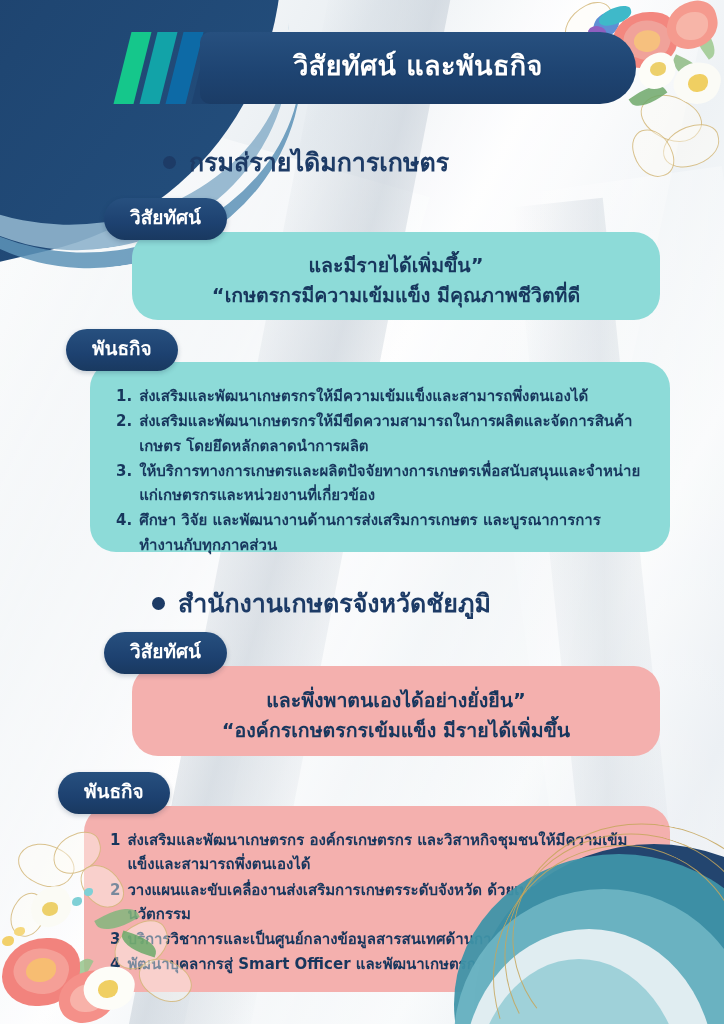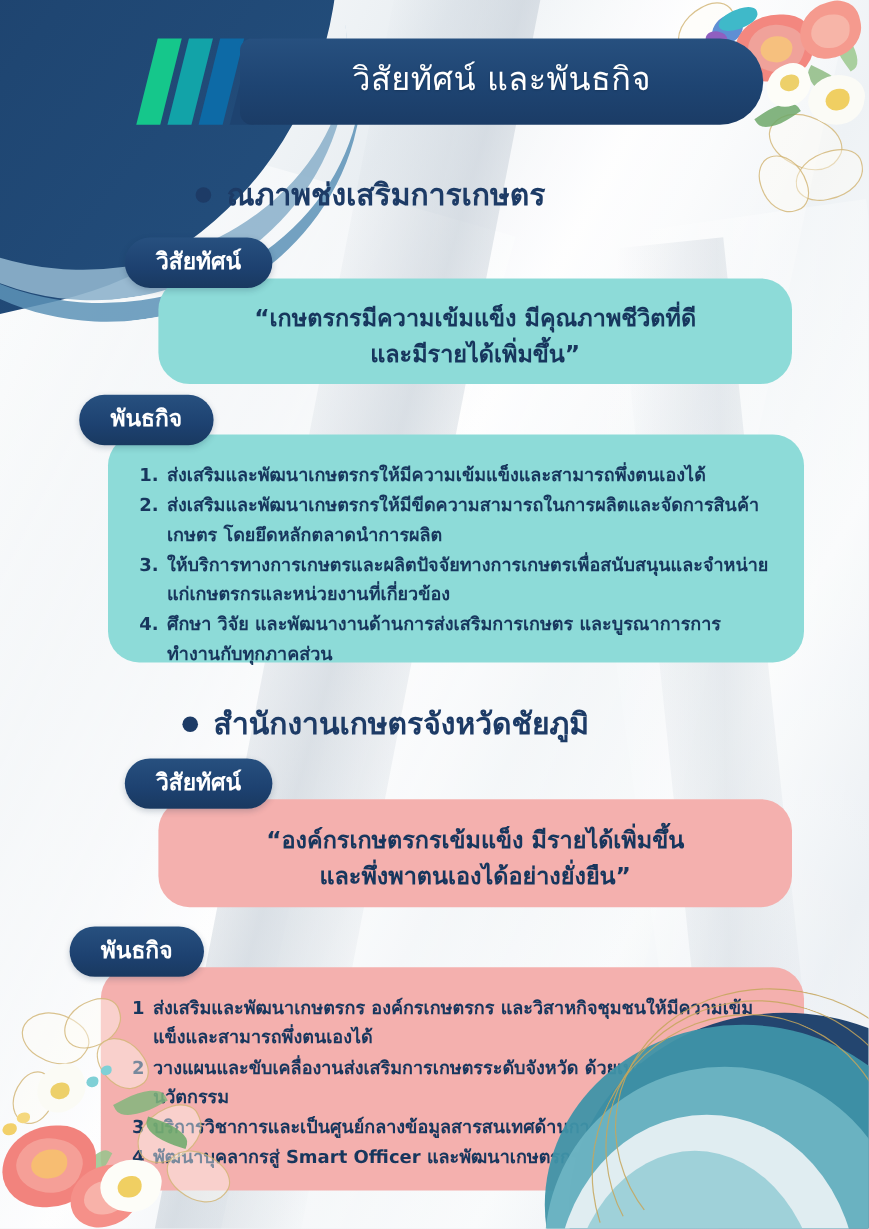--- a/index.html
+++ b/index.html
@@ -88,21 +88,21 @@
     width:528px; height:72px;
   }
   .hdr-bar {
     position:absolute; left:92px; top:0;
     width:436px; height:72px;
     background:linear-gradient(180deg,#27507f 0%,#1e4472 55%,#1b3c66 100%);
     border-radius:10px 36px 36px 10px;
     display:flex; align-items:center; justify-content:center;
   }
   .hdr-title {
-    color:#ffffff; font-size:27px; font-weight:normal;
+    color:#ffffff; font-size:27px; font-weight:bold;
     letter-spacing:.4px; padding-bottom:5px;
     text-shadow:0 1px 2px rgba(0,0,0,.18);
   }
   .stripes { position:absolute; left:0; top:0; width:110px; height:72px; overflow:hidden; }
   .stripe {
     position:absolute; top:-16px; width:20px; height:108px;
     transform:skewX(-14deg);
   }
   .st1 { left:14px;  background:#15c78b; }
   .st2 { left:40px;  background:#12a3a8; }
@@ -210,30 +210,30 @@
       <div class="stripe st3"></div>
       <div class="stripe st4"></div>
     </div>
     <div class="hdr-bar">
       <div class="hdr-title">วิสัยทัศน์ และพันธกิจ</div>
     </div>
   </div>
 
   <div class="sec-head" style="left:163px;top:142px;">
     <div class="bullet"></div>
-    <span>ณภาพช่งเสริมการเกษตร</span>
+    <span>กรมส่รายไดิมการเกษตร</span>
   </div>
 
   <div class="pill" style="left:104px;top:198px;">
     <span>วิสัยทัศน์</span>
   </div>
   <div class="box teal" style="left:132px;top:232px;width:528px;height:88px;">
     <div class="quote" style="padding:19px 30px 0;">
+      <div>และมีรายได้เพิ่มขึ้น”</div>
       <div>“เกษตรกรมีความเข้มแข็ง มีคุณภาพชีวิตที่ดี</div>
-      <div>และมีรายได้เพิ่มขึ้น”</div>
     </div>
   </div>
 
   <div class="pill" style="left:66px;top:329px;">
     <span>พันธกิจ</span>
   </div>
   <div class="box teal" style="left:90px;top:362px;width:580px;height:190px;">
     <div class="list" style="padding:22px 28px 0 26px;">
       <div class="li">
         <span class="num">1.</span>
@@ -257,22 +257,22 @@
   <div class="sec-head" style="left:152px;top:583px;justify-content:center;">
     <div class="bullet"></div>
     <span>สำนักงานเกษตรจังหวัดชัยภูมิ</span>
   </div>
 
   <div class="pill" style="left:104px;top:632px;">
     <span>วิสัยทัศน์</span>
   </div>
   <div class="box pink" style="left:132px;top:666px;width:528px;height:90px;">
     <div class="quote" style="padding:20px 30px 0;">
+      <div>และพึ่งพาตนเองได้อย่างยั่งยืน”</div>
       <div>“องค์กรเกษตรกรเข้มแข็ง มีรายได้เพิ่มขึ้น</div>
-      <div>และพึ่งพาตนเองได้อย่างยั่งยืน”</div>
     </div>
   </div>
 
   <div class="pill" style="left:58px;top:772px;">
     <span>พันธกิจ</span>
   </div>
   <div class="box pink" style="left:84px;top:806px;width:586px;height:186px;">
     <div class="list" style="padding:22px 24px 0 26px;">
       <div class="li">
         <span class="num">1</span>

